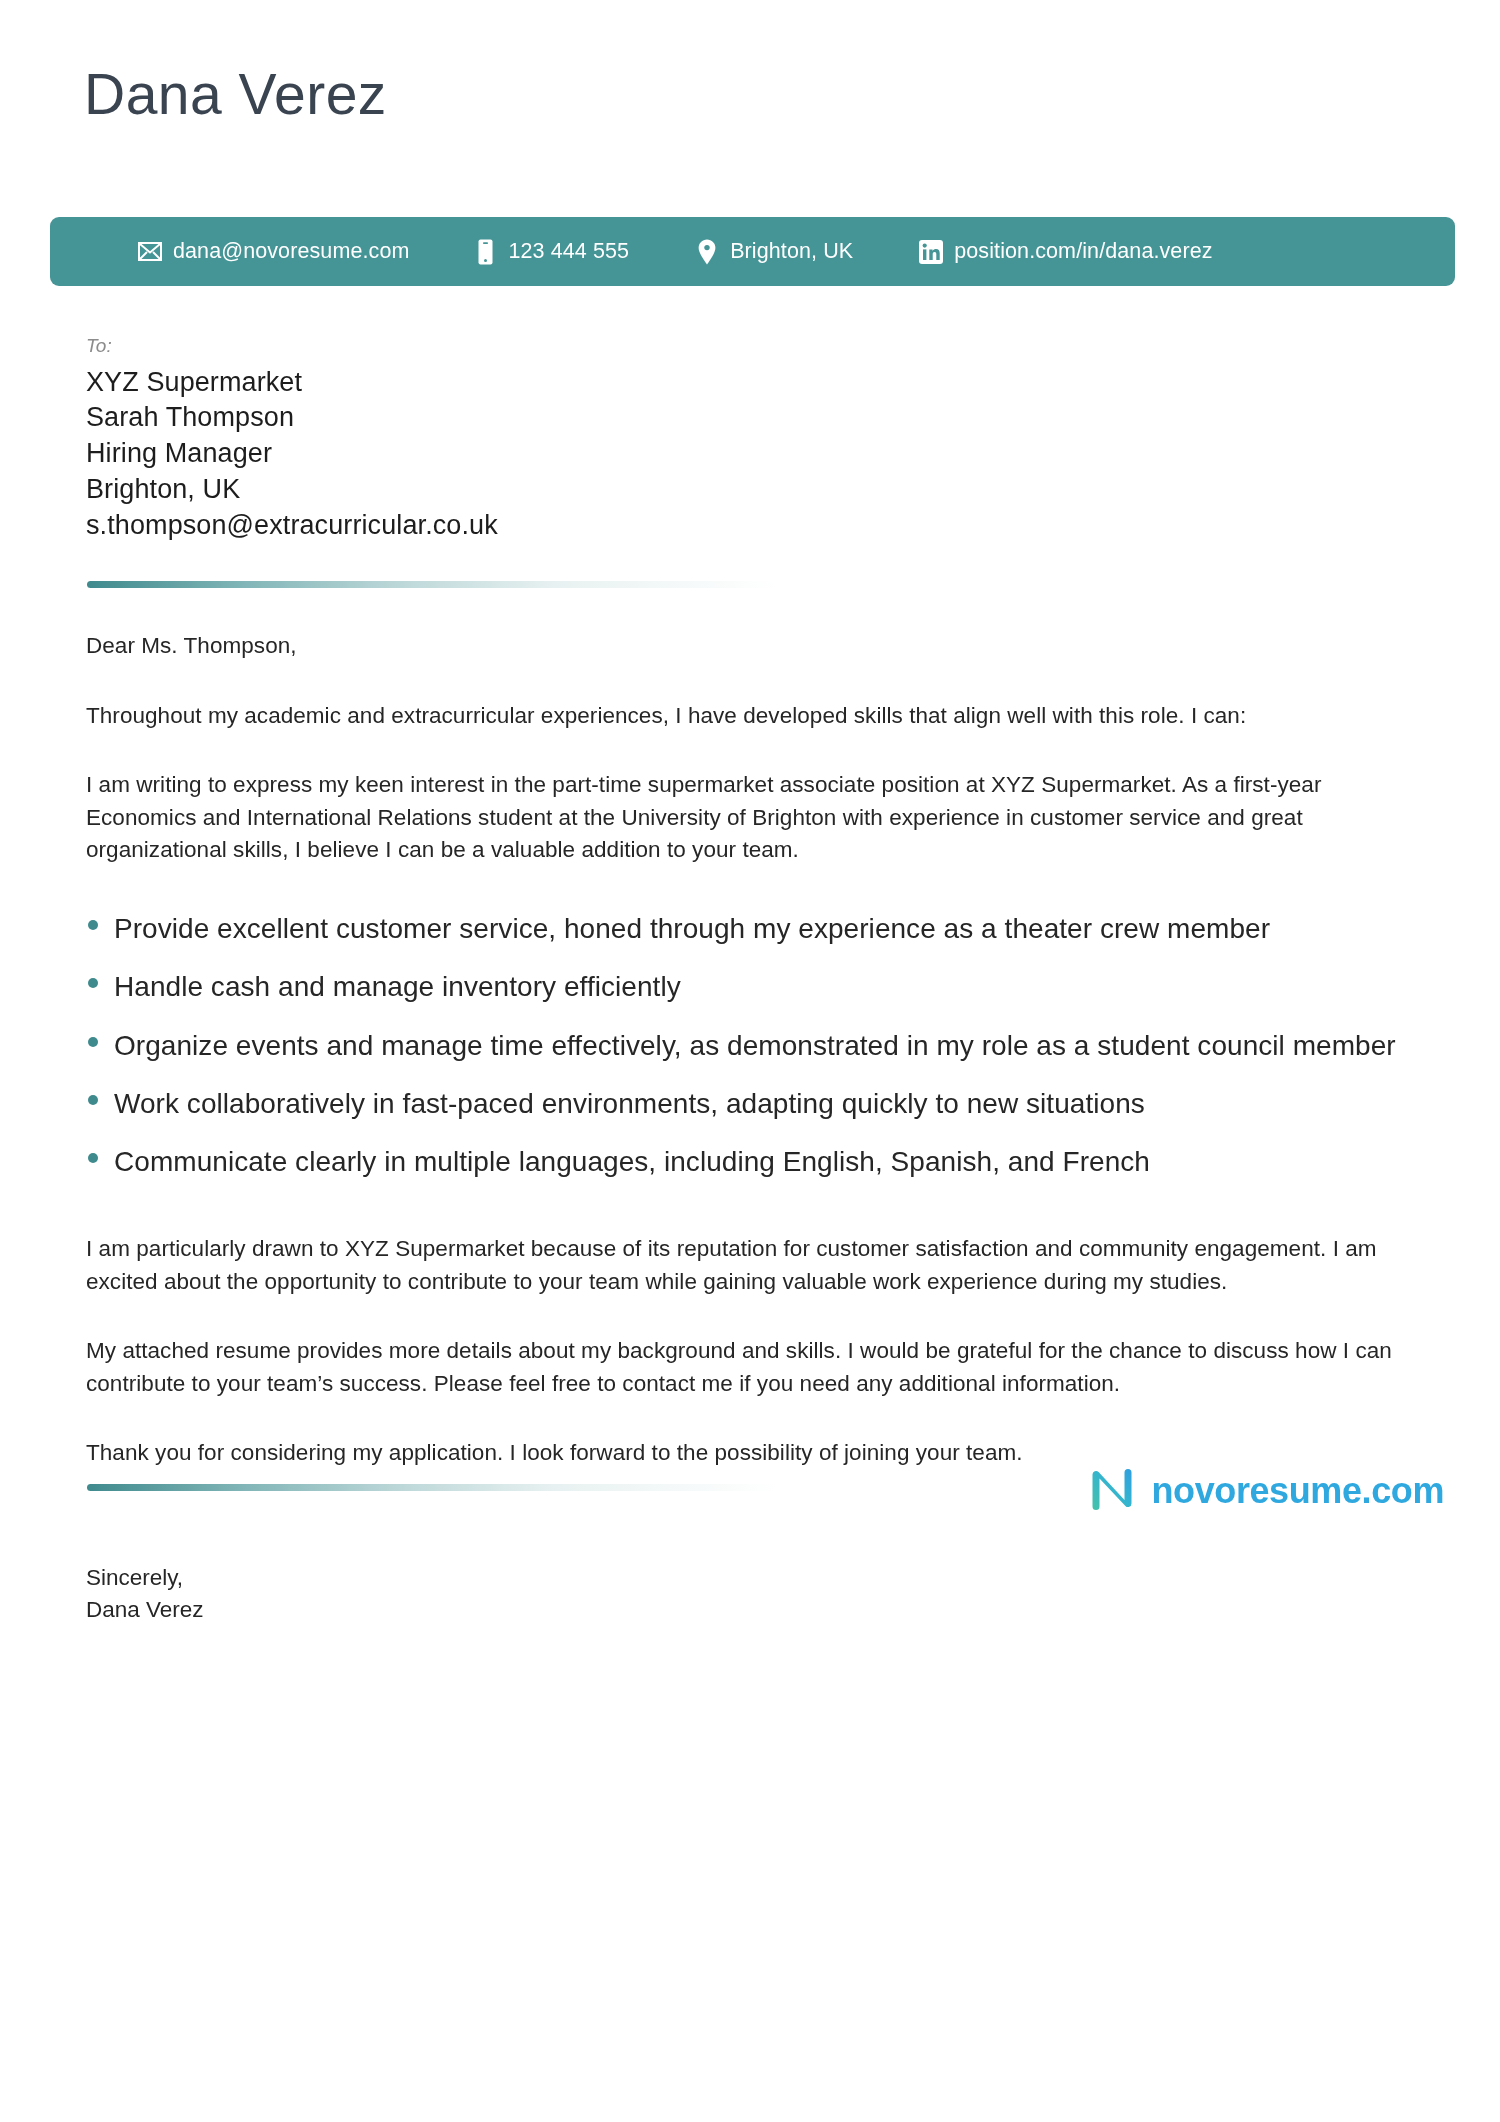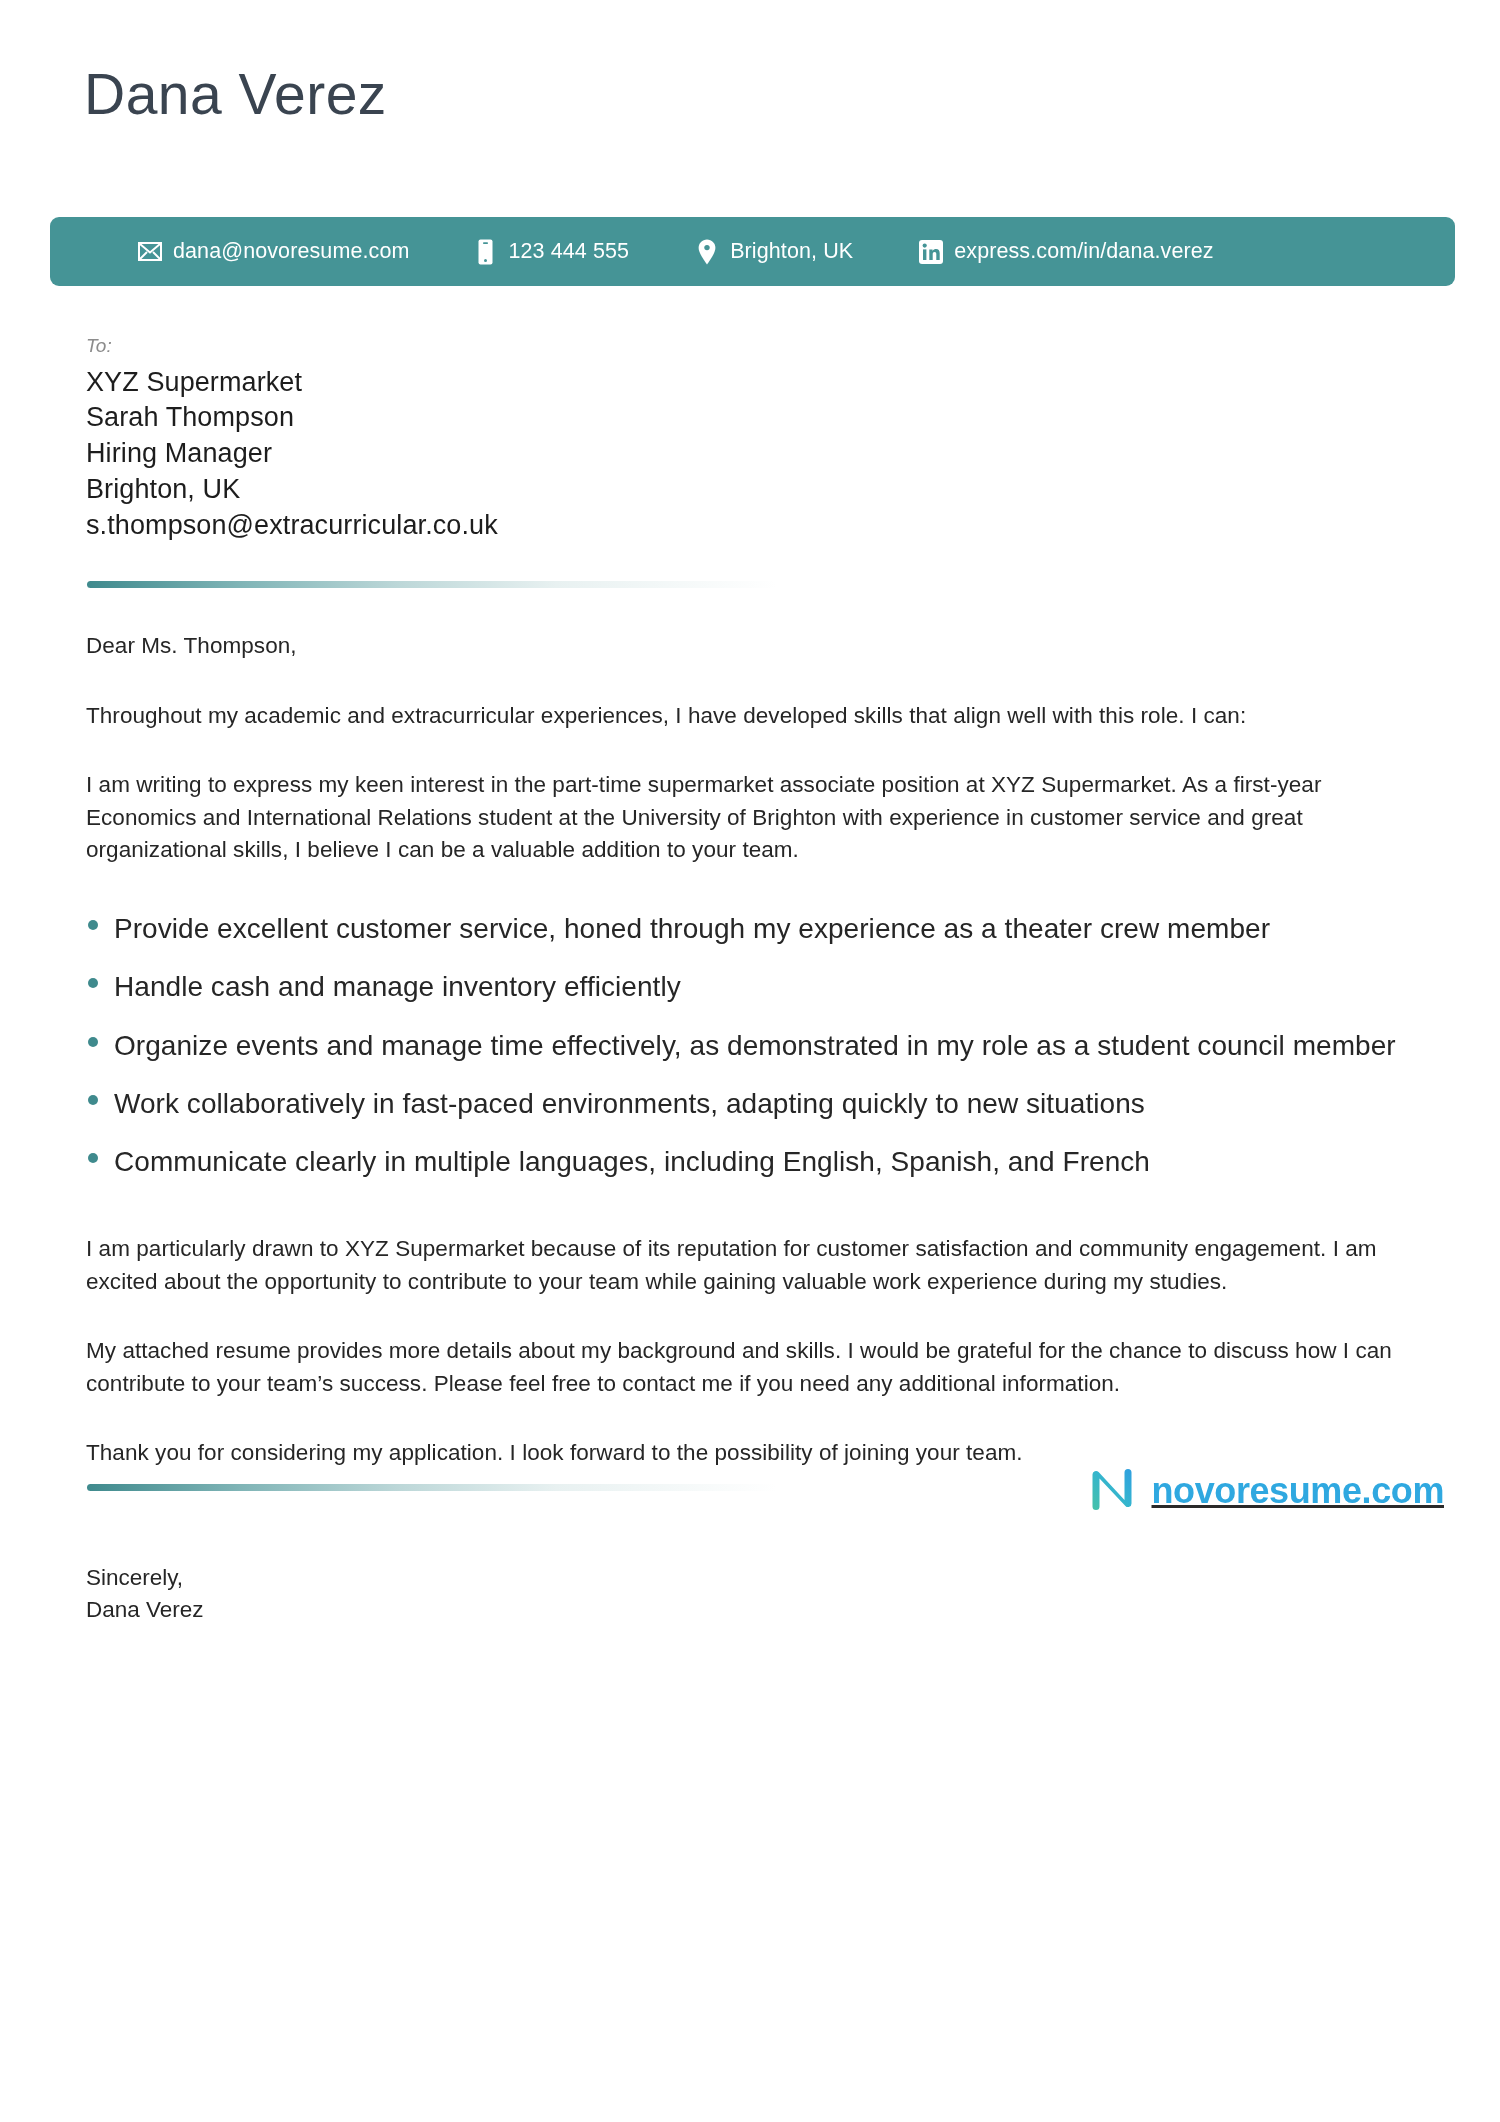--- a/index.html
+++ b/index.html
@@ -178,21 +178,20 @@
   }
 
   
   .footer-logo {
     position: absolute;
     right: 56px;
     bottom: 48px;
     display: flex;
     align-items: center;
     gap: 18px;
-    text-decoration: underline;
   }
   .footer-logo .logo-text {
     font-size: 36px;
     font-weight: 700;
     color: #2fa8e0;
     letter-spacing: -0.4px;
     line-height: 1;
   }
   .footer-logo .logo-mark { display: block; }
 </style>
@@ -240,21 +239,21 @@
 
     <div class="contact-item gap-li">
       <span class="c-icon">
         <svg width="24" height="24" viewBox="0 0 24 24">
           <rect x="0" y="0" width="24" height="24" rx="3" fill="#ffffff"></rect>
           <rect x="4" y="9.4" width="3.4" height="10.6" fill="#459496"></rect>
           <circle cx="5.7" cy="5.6" r="2.1" fill="#459496"></circle>
           <path d="M10.3 9.4 h3.2 v1.5 c0.8 -1.3 2.2 -1.8 3.6 -1.8 c2.3 0 3.6 1.5 3.6 4.2 V20 h-3.4 v-5.9 c0 -1.4 -0.5 -2.2 -1.7 -2.2 c-1.2 0 -1.9 0.8 -1.9 2.3 V20 h-3.4 Z" fill="#459496"></path>
         </svg>
       </span>
-      <span class="label">express.com/in/dana.verez</span>
+      <span class="label">position.com/in/dana.verez</span>
     </div>
 
   </div>
 
   <div class="recipient">
     <div class="to-label">To:</div>
     <div class="line">XYZ Supermarket</div>
     <div class="line">Sarah Thompson</div>
     <div class="line">Hiring Manager</div>
     <div class="line">Brighton, UK</div>

